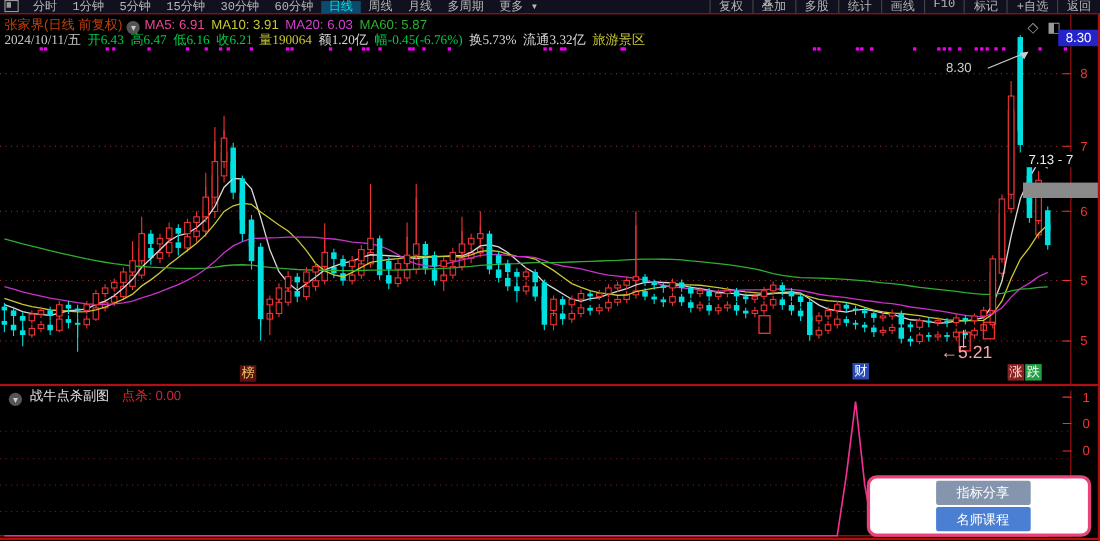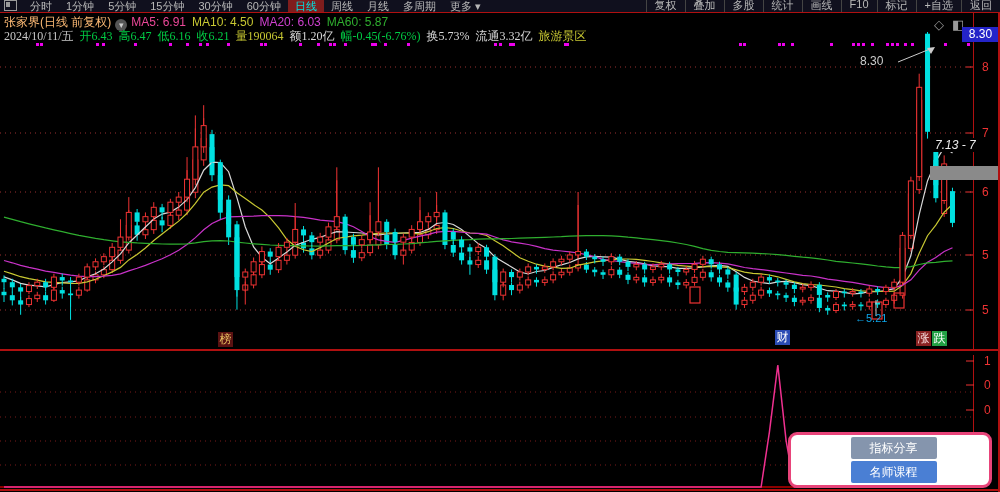--- a/index.html
+++ b/index.html
@@ -2,45 +2,45 @@
 <html><head>
 <meta charset="utf-8">
 <style>
   html,body{margin:0;padding:0;background:#000;}
   #app{position:relative;width:1000px;height:492px;background:#000;overflow:hidden;
        font-family:"Liberation Sans","DejaVu Sans",sans-serif;}
   
   #periodbar{position:absolute;left:0;top:0;width:1000px;height:12px;background:#10101e;
              border-bottom:1px solid #b01010;overflow:hidden;white-space:nowrap;}
   #periodbar .inner{position:absolute;left:0;top:-4px;width:100%;display:flex;align-items:center;}
-  .pitem{color:#b8b8b8;font-size:11px;padding:0 7px;flex:0 0 auto;}
-  .pitem.sel{color:#00e0e0;background:#7f1d1d;}
+  .pitem{color:#b8b8b8;font-size:11px;padding:0 7px;flex:0 0 auto;font-family:Liberation Mono, monospace;}
+  .pitem.sel{color:#00e0e0;background:#0c4a6e;}
   .pright{margin-left:auto;display:flex;}
   .pright .pitem{border-left:1px solid #444;padding:0 8px;}
   .winicon{display:inline-block;width:11px;height:9px;border:1px solid #999;margin:0 6px 0 4px;
            position:relative;flex:0 0 auto;}
   .winicon:before{content:"";position:absolute;left:1px;top:1px;width:4px;height:5px;background:#999;}
   
   .hrow{position:absolute;left:4px;white-space:nowrap;font-size:12px;}
   #hrow1{top:14px;}
   #hrow2{top:28px;font-family:Liberation Serif, serif;}
   .tok{margin-right:6px;}
   .chev-circle{display:inline-block;width:12px;height:12px;border-radius:50%;background:#555;
                color:#ccc;font-size:9px;line-height:12px;text-align:center;vertical-align:-2px;margin:0 4px;}
   
   svg{position:absolute;left:0;}
   .lbl{position:absolute;font-size:12px;white-space:nowrap;}
   .axis-lbl{color:#ee3333;}
   .tag{position:absolute;width:15px;height:15px;font-size:12px;line-height:15px;text-align:center;}
   #price-top-box{position:absolute;left:962px;top:27px;width:37px;height:15px;background:#2424c8;
                  color:#fff;font-size:12px;text-align:center;line-height:15px;}
-  #tooltip-range{position:absolute;left:933px;top:138px;color:#eee;font-size:12px;background:#000;padding:0 2px;font-style:italic;}
+  #tooltip-range{position:absolute;left:933px;top:138px;color:#eee;font-size:12px;background:#000;padding:0 2px;}
   #tooltip-bar{position:absolute;left:930px;top:166px;width:70px;height:14px;background:#8a8a8a;}
   #high-note{position:absolute;left:860px;top:54px;color:#ccc;font-size:12px;}
-  #low-note{position:absolute;left:855px;top:312px;color:#0ea5e9;font-size:11px;}
+  #low-note{position:absolute;left:855px;top:312px;color:#fca5a5;font-size:16px;}
   
   #subheader{position:absolute;left:4px;top:352px;font-size:12px;white-space:nowrap;}
   
   #watermark{position:absolute;left:788px;top:432px;width:204px;height:56px;background:#fff;
              border:3px solid #e8447a;border-radius:9px;box-sizing:border-box;display:flex;
              align-items:center;justify-content:center;gap:7px;}
   #wm-left{text-align:center;}
   #wm-title{font-size:23px;font-weight:bold;color:#e0506a;letter-spacing:1px;line-height:24px;}
   #wm-url{font-size:13px;font-weight:bold;color:#cc2233;font-family:"Liberation Serif",serif;letter-spacing:1px;}
   .wm-badge{display:block;width:86px;height:22px;color:#fff;font-size:12px;line-height:22px;
@@ -65,21 +65,21 @@
           <span class="pitem">画线</span>
           <span class="pitem">F10</span>
           <span class="pitem">标记</span>
           <span class="pitem">+自选</span>
           <span class="pitem">返回</span>
         </span>
     </div>
   </div>
 
   <div class="hrow" id="hrow1">
-    <span style="color:#fdba74">张家界(日线 前复权)</span><span class="chev-circle">▾</span><span id="ma-labels"><span class="tok" style="color: #ec4899;">MA5: 6.91</span><span class="tok" style="color: rgb(200, 200, 50);">MA10: 4.50</span><span class="tok" style="color: rgb(208, 64, 208);">MA20: 6.03</span><span class="tok" style="color: rgb(47, 174, 47); text-align: center;">MA60: 5.87</span></span>
+    <span style="color:#c2410c">张家界(日线 前复权)</span><span class="chev-circle">▾</span><span id="ma-labels"><span class="tok" style="color: #ec4899;">MA5: 6.91</span><span class="tok" style="color: rgb(200, 200, 50);">MA10: 3.91</span><span class="tok" style="color: rgb(208, 64, 208);">MA20: 6.03</span><span class="tok" style="color: rgb(47, 174, 47); text-align: center;">MA60: 5.87</span></span>
   </div>
   <div class="hrow" id="hrow2"><span class="tok" style="color: rgb(200, 200, 200);">2024/10/11/五</span><span class="tok" style="color: rgb(0, 204, 68);">开6.43</span><span class="tok" style="color: rgb(0, 204, 68);">高6.47</span><span class="tok" style="color: rgb(0, 204, 68);">低6.16</span><span class="tok" style="color: rgb(0, 204, 68);">收6.21</span><span class="tok" style="color: rgb(200, 200, 50);">量190064</span><span class="tok" style="color: rgb(216, 216, 216);">额1.20亿</span><span class="tok" style="color: rgb(0, 204, 68);">幅-0.45(-6.76%)</span><span class="tok" style="color: rgb(216, 216, 216);">换5.73%</span><span class="tok" style="color: rgb(216, 216, 216);">流通3.32亿</span><span class="tok" style="color: rgb(200, 200, 50);">旅游景区</span></div>
 
   <div class="lbl" style="left:934px;top:17px;color:#9a9a9a;font-size:13px">◇</div>
   <div class="lbl" style="left:952px;top:17px;color:#9a9a9a;font-size:13px">◧</div>
 
   <svg id="main-svg" width="1000" height="336" style="top:13px">
       <line x1="0" y1="54" x2="973" y2="54" stroke="#9a3030" stroke-width="1" stroke-dasharray="1,4"></line>
       <line x1="966" y1="54" x2="974" y2="54" stroke="#ee3333" stroke-width="1"></line>
       <line x1="0" y1="120" x2="973" y2="120" stroke="#9a3030" stroke-width="1" stroke-dasharray="1,4"></line>
@@ -621,20 +621,26 @@
   <div id="tooltip-bar"></div>
   <div id="low-note">←5.21</div>
 
   <div class="tag" style="left:218px;top:332px;background:#5a1212;color:#e8c060">榜</div>
   <div class="tag" style="left:775px;top:330px;background:#2a4bb4;color:#fff">财</div>
   <div class="tag" style="left:916px;top:331px;background:#8a2222;color:#f5dada">涨</div>
   <div class="tag" style="left:932px;top:331px;background:#22a044;color:#fff">跌</div>
 
   <div class="line" style="left:0;top:349px;width:1000px;height:2px"></div>
 
+  <div id="subheader">
+    <span class="chev-circle">▾</span>
+    <span style="color:#e0e0e0">战牛点杀副图</span>
+    <span style="color:#ee2222;margin-left:8px">点杀</span><span style="color:#aa3333">:</span>
+    <span style="color:#cc2244">0.00</span>
+  </div>
 
   <svg id="sub-svg" width="1000" height="142" style="top:350px">
       <line x1="0" y1="42" x2="973" y2="42" stroke="#7a1a1a" stroke-width="1" stroke-dasharray="1,4"></line>
       <line x1="0" y1="67" x2="973" y2="67" stroke="#7a1a1a" stroke-width="1" stroke-dasharray="1,4"></line>
       <line x1="0" y1="91" x2="973" y2="91" stroke="#7a1a1a" stroke-width="1" stroke-dasharray="1,4"></line>
       <line x1="0" y1="115" x2="973" y2="115" stroke="#7a1a1a" stroke-width="1" stroke-dasharray="1,4"></line>
       <line x1="973.5" y1="5" x2="973.5" y2="138" stroke="#b01010" stroke-width="1"></line>
       <line x1="966" y1="11" x2="974" y2="11" stroke="#ee3333" stroke-width="1"></line>
       <line x1="966" y1="35" x2="974" y2="35" stroke="#ee3333" stroke-width="1"></line>
       <line x1="966" y1="60" x2="974" y2="60" stroke="#ee3333" stroke-width="1"></line>

